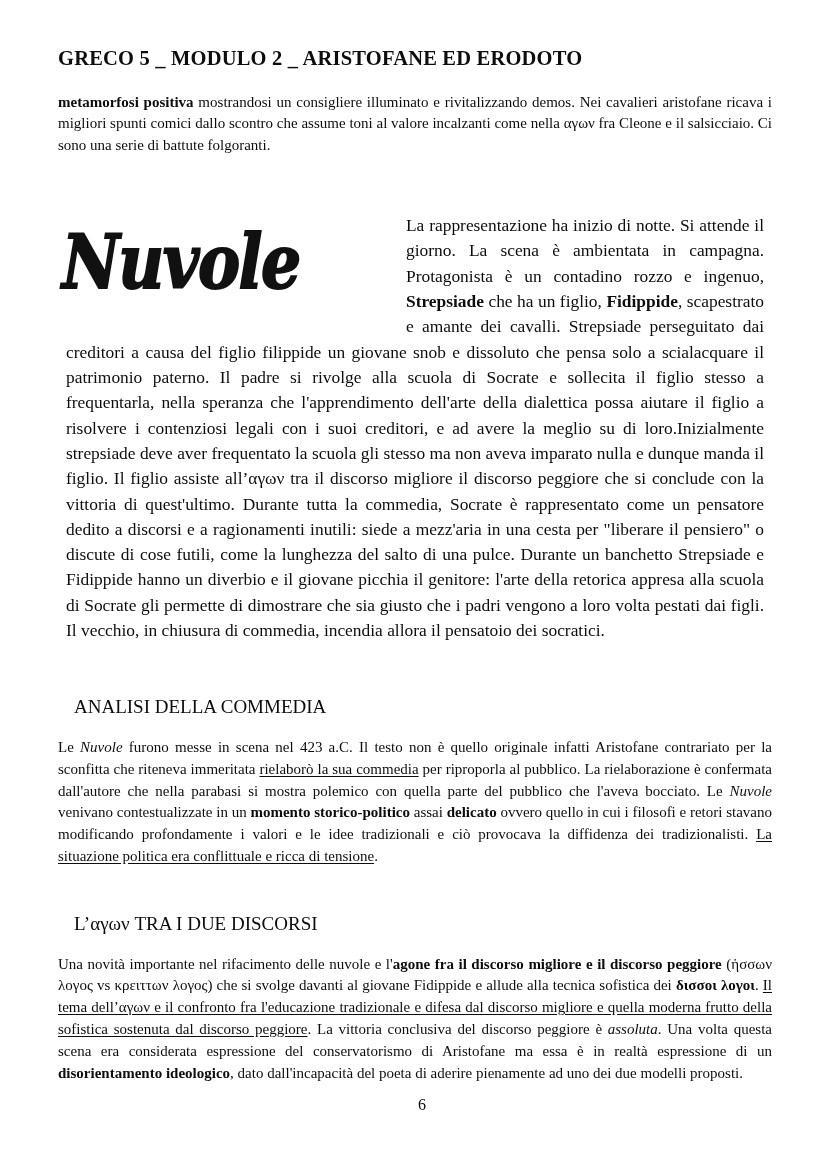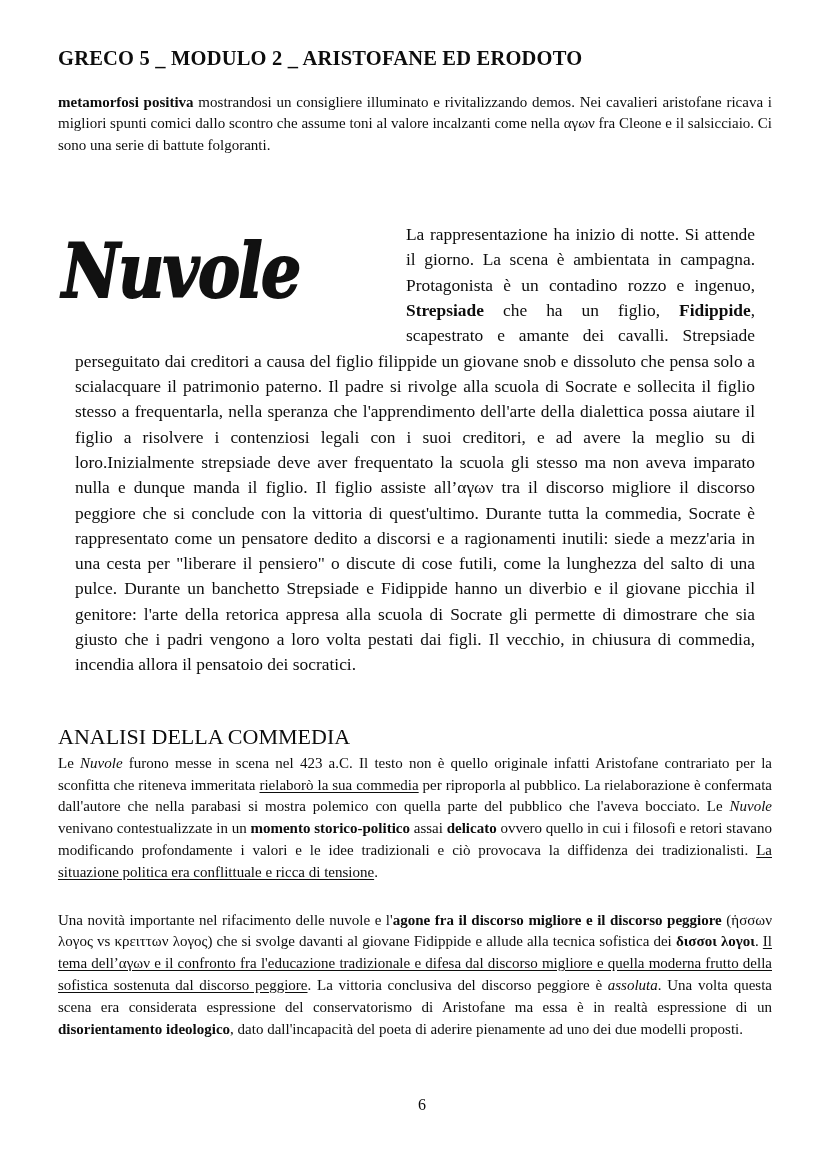--- a/index.html
+++ b/index.html
@@ -74,28 +74,28 @@
     transform-origin: left top;
     -webkit-text-stroke: 1.6px #111111;
     white-space: nowrap;
   }
 
   .intro-col {
     font-size: 17.4px;
     line-height: 1.455;
     text-align: justify;
     text-justify: inter-word;
-    margin: 17px;
+    margin: 8px;
   }
 
   
   .section-head {
-    font-size: 22px;
+    font-size: 19px;
     line-height: 1.455;
-    margin: 0;
+    margin: 16px;
     text-align: left;
     font-weight: normal;
   }
 
   
   b, .b { font-weight: bold; }
   i, .i { font-style: italic; }
   u, .u { text-underline-offset: 2px; }
   .grk { font-family: Liberation Serif, serif; }
 
@@ -133,18 +133,19 @@
       <p class="intro-col"><span>La rappresentazione ha inizio di notte. Si attende il giorno. La scena è ambientata in campagna. Protagonista è un contadino rozzo e ingenuo, </span><b>Strepsiade</b><span> che ha un figlio, </span><b>Fidippide</b><span>, scapestrato e amante dei cavalli. </span><span>Strepsiade perseguitato dai creditori a causa del figlio filippide un giovane snob e dissoluto che pensa solo a scialacquare il patrimonio paterno. Il padre si rivolge alla scuola di Socrate e sollecita il figlio stesso a frequentarla, nella speranza che l'apprendimento dell'arte della dialettica possa aiutare il figlio a risolvere i contenziosi legali con i suoi creditori, e ad avere la meglio su di loro.Inizialmente strepsiade deve aver frequentato la scuola gli stesso ma non aveva imparato nulla e dunque manda il figlio. Il figlio assiste all’αγων tra il discorso migliore il discorso peggiore che si conclude con la vittoria di quest'ultimo. Durante tutta la commedia, Socrate è rappresentato come un pensatore dedito a discorsi e a ragionamenti inutili: siede a mezz'aria in una cesta per "liberare il pensiero" o discute di cose futili, come la lunghezza del salto di una pulce. Durante un banchetto Strepsiade e Fidippide hanno un diverbio e il giovane picchia il genitore: l'arte della retorica appresa alla scuola di Socrate gli permette di dimostrare che sia giusto che i padri vengono a loro volta pestati dai figli. Il vecchio, in chiusura di commedia, incendia allora il pensatoio dei socratici.</span></p>
     </div>
 
     <div class="gap-section"></div>
 
     <p class="section-head">ANALISI DELLA COMMEDIA</p>
     <p class="body"><span>Le </span><i>Nuvole</i><span> furono messe in scena nel 423 a.C. Il testo non è quello originale infatti Aristofane contrariato per la sconfitta che riteneva immeritata </span><u>rielaborò la sua commedia</u><span> per riproporla al pubblico. La rielaborazione è confermata dall'autore che nella parabasi si mostra polemico con quella parte del pubblico che l'aveva bocciato. Le </span><i>Nuvole</i><span> venivano contestualizzate in un </span><b>momento storico-politico</b><span> assai </span><b>delicato</b><span> ovvero quello in cui i filosofi e retori stavano modificando profondamente i valori e le idee tradizionali e ciò provocava la diffidenza dei tradizionalisti. </span><u>La situazione politica era conflittuale e ricca di tensione</u><span>.</span></p>
 
     <div class="gap-section"></div>
 
+    <p class="section-head">L’αγων TRA I DUE DISCORSI</p>
     <p class="body"><span>Una novità importante nel rifacimento delle nuvole e l'</span><b>agone fra il discorso migliore e il discorso peggiore</b><span class="grk"> (ἡσσων λογος vs κρειττων λογος) che si svolge davanti al giovane Fidippide e allude alla tecnica sofistica dei </span><b class="grk">δισσοι λογοι</b><span>. </span><u>Il tema dell’αγων e il confronto fra l'educazione tradizionale e difesa dal discorso migliore e quella moderna frutto della sofistica sostenuta dal discorso peggiore</u><span>. La vittoria conclusiva del discorso peggiore è </span><i>assoluta</i><span>. Una volta questa scena era considerata espressione del conservatorismo di Aristofane ma essa è in realtà espressione di un </span><b>disorientamento ideologico</b><span>, dato dall'incapacità del poeta di aderire pienamente ad uno dei due modelli proposti.</span></p>
 
   </div>
 
   <div class="page-number">6</div>
 </div>
 
 </body></html>

